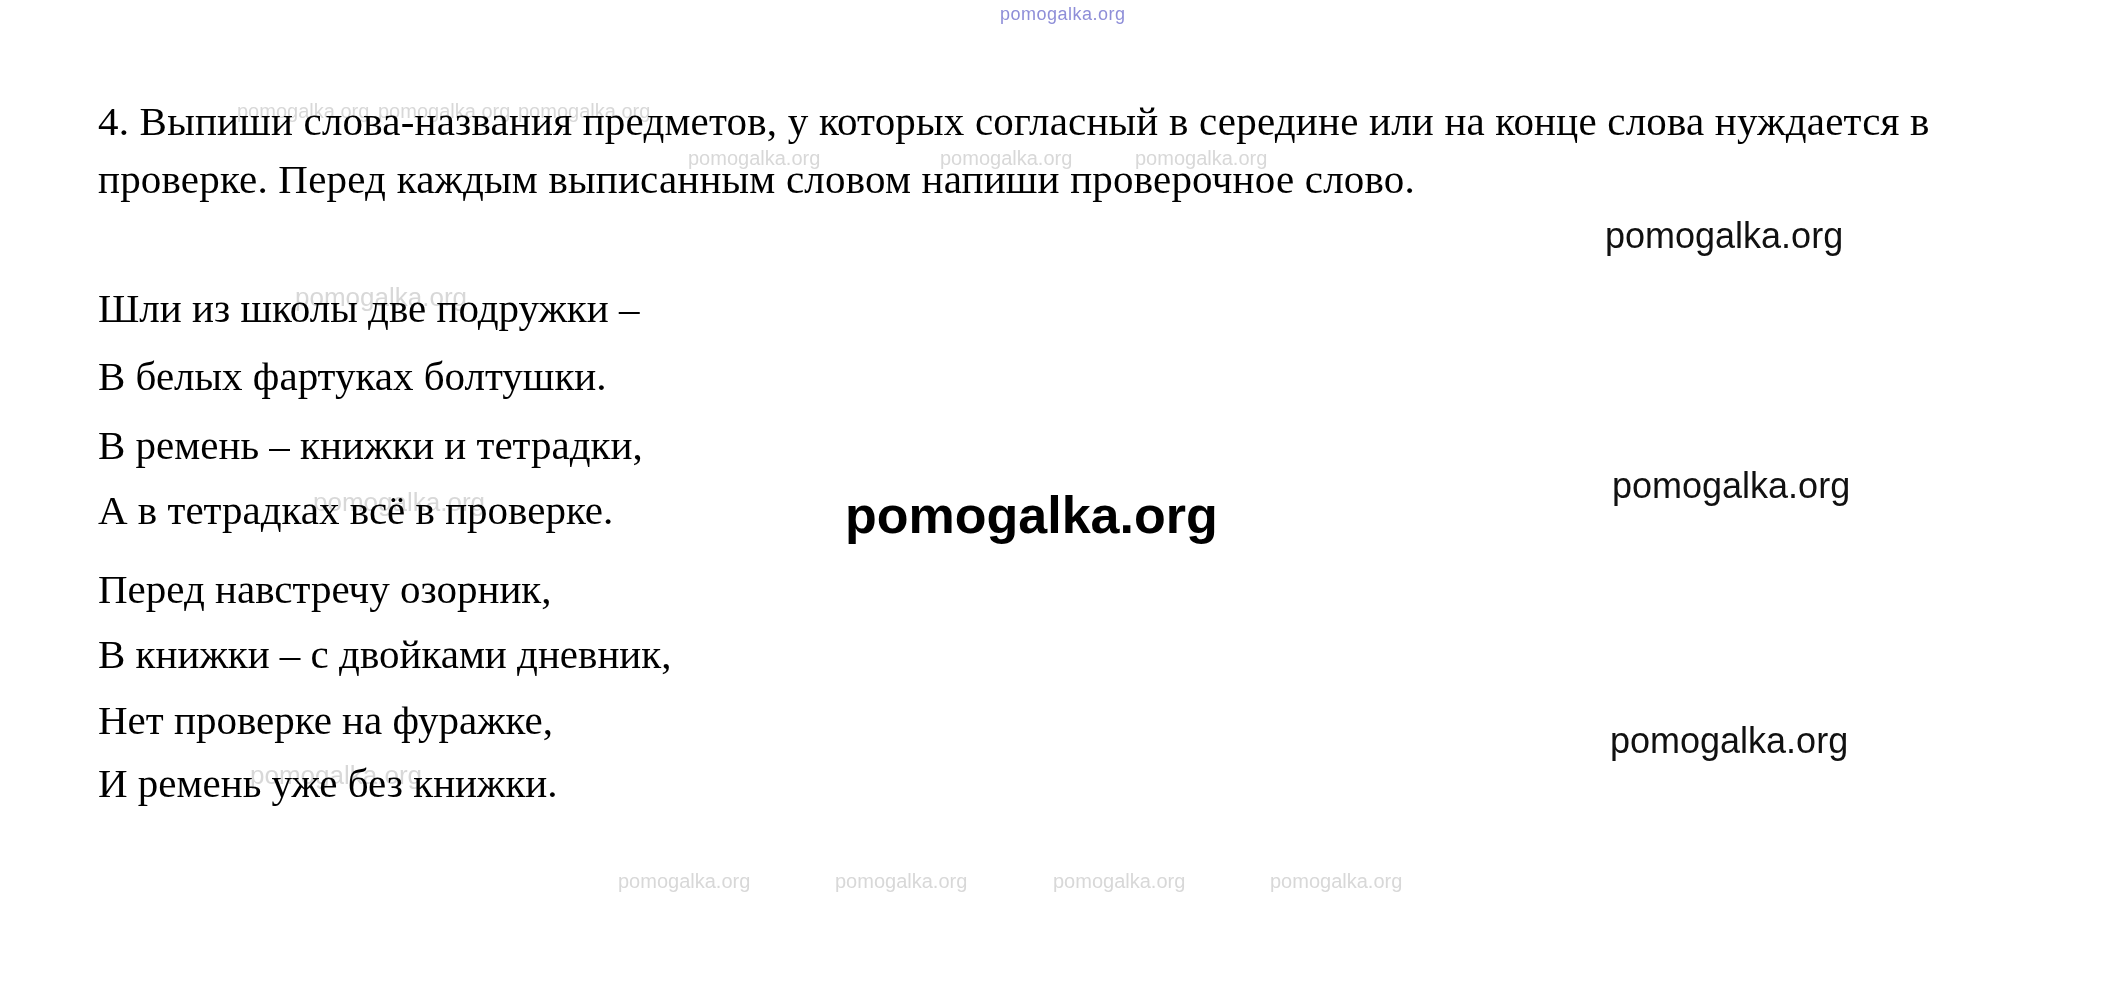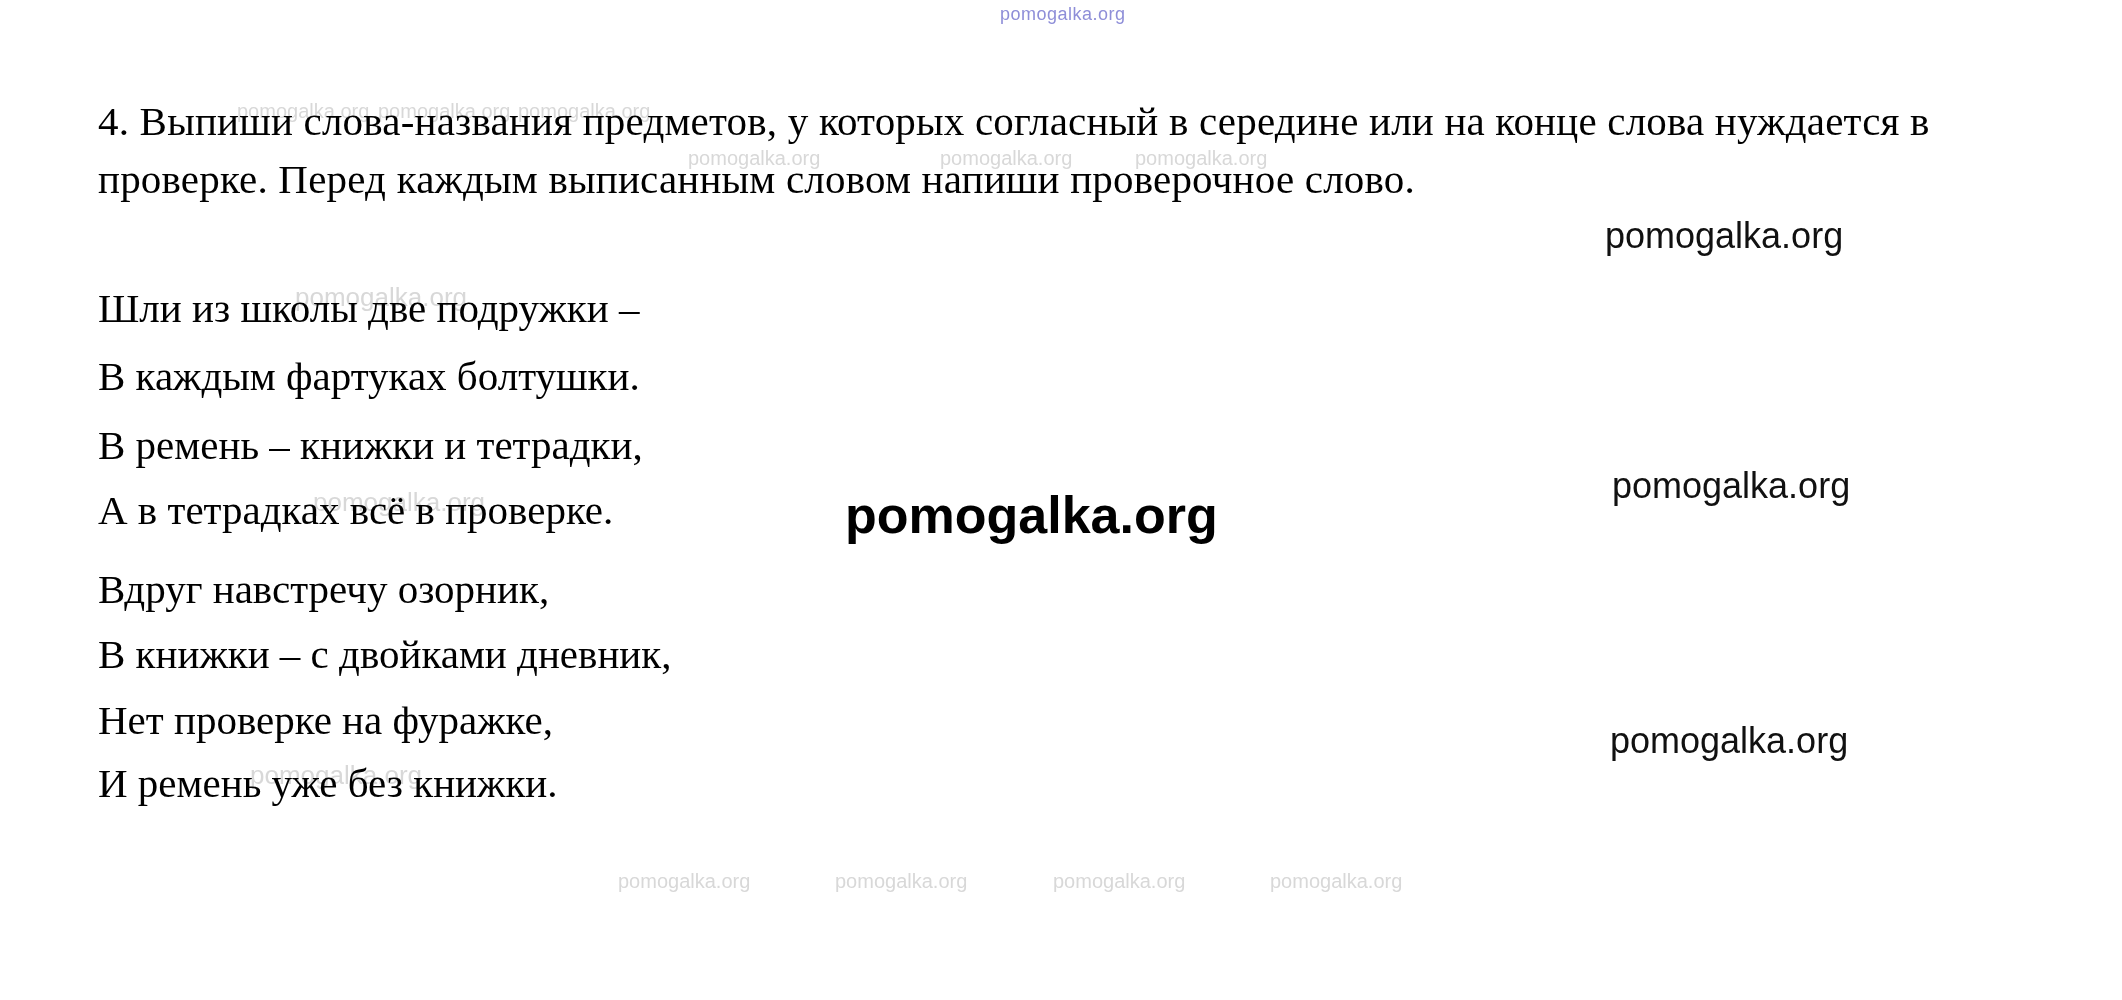--- a/index.html
+++ b/index.html
@@ -106,24 +106,24 @@
   <div class="wm wm-small" style="left:1135px; top:147px;">pomogalka.org</div>
 
   <div class="task">4. Выпиши слова-названия предметов, у которых согласный в середине или на конце слова нуждается в проверке. Перед каждым выписанным словом напиши проверочное слово.</div>
 
   <div class="wm wm-mid" style="left:295px; top:282px;">pomogalka.org</div>
   <div class="wm wm-mid" style="left:313px; top:487px;">pomogalka.org</div>
   <div class="wm wm-mid" style="left:250px; top:760px;">pomogalka.org</div>
 
   <div class="poem">
     <div class="line l0">Шли из школы две подружки –</div>
-    <div class="line l1">В каждым фартуках болтушки.</div>
+    <div class="line l1">В белых фартуках болтушки.</div>
     <div class="line l2">В ремень – книжки и тетрадки,</div>
     <div class="line l3">А в тетрадках всё в проверке.</div>
-    <div class="line l4">Вдруг навстречу озорник,</div>
+    <div class="line l4">Перед навстречу озорник,</div>
     <div class="line l5">В книжки – с двойками дневник,</div>
     <div class="line l6">Нет проверке на фуражке,</div>
     <div class="line l7">И ремень уже без книжки.</div>
   </div>
 
   <div class="wm wm-huge" style="left:845px; top:485px;">pomogalka.org</div>
 
   <div class="wm wm-right" style="left:1605px; top:215px;">pomogalka.org</div>
   <div class="wm wm-right" style="left:1612px; top:465px;">pomogalka.org</div>
   <div class="wm wm-right" style="left:1610px; top:720px;">pomogalka.org</div>

